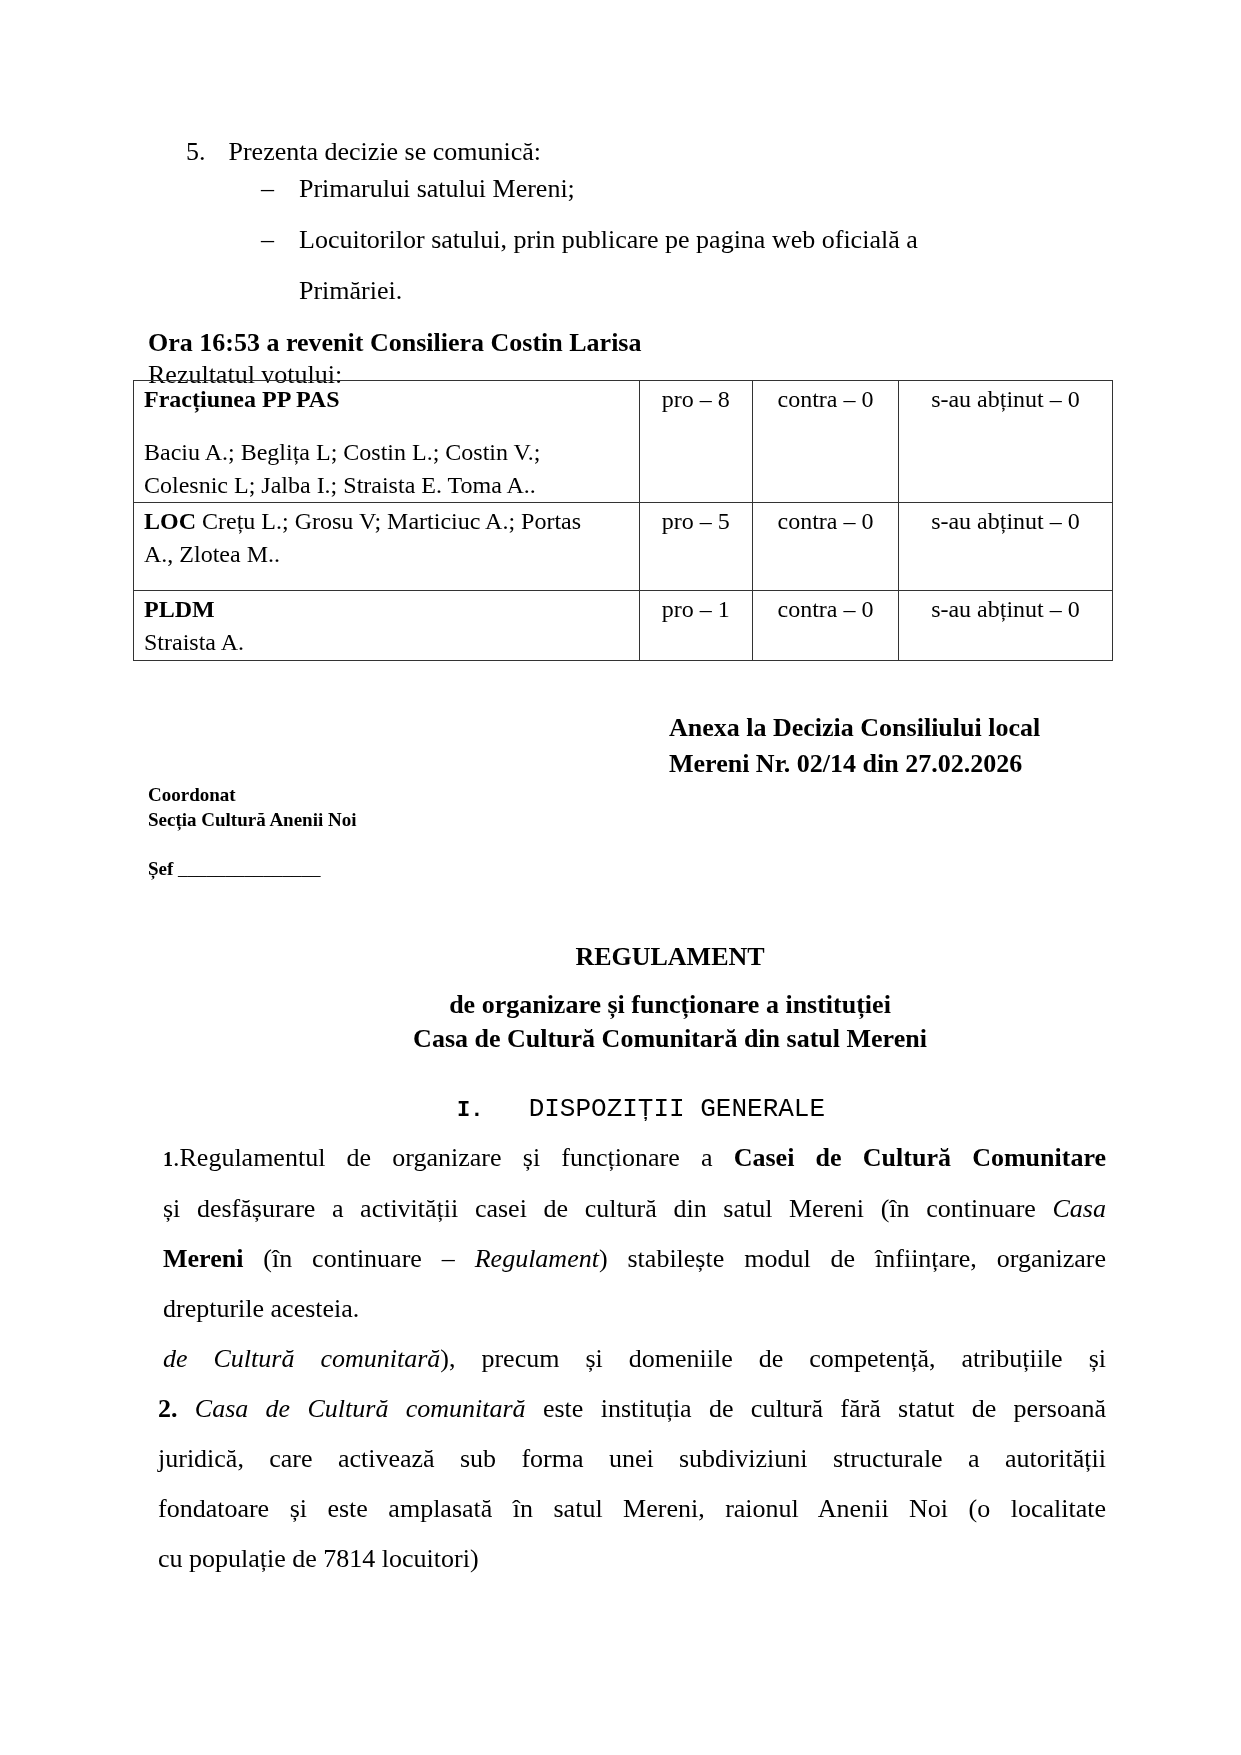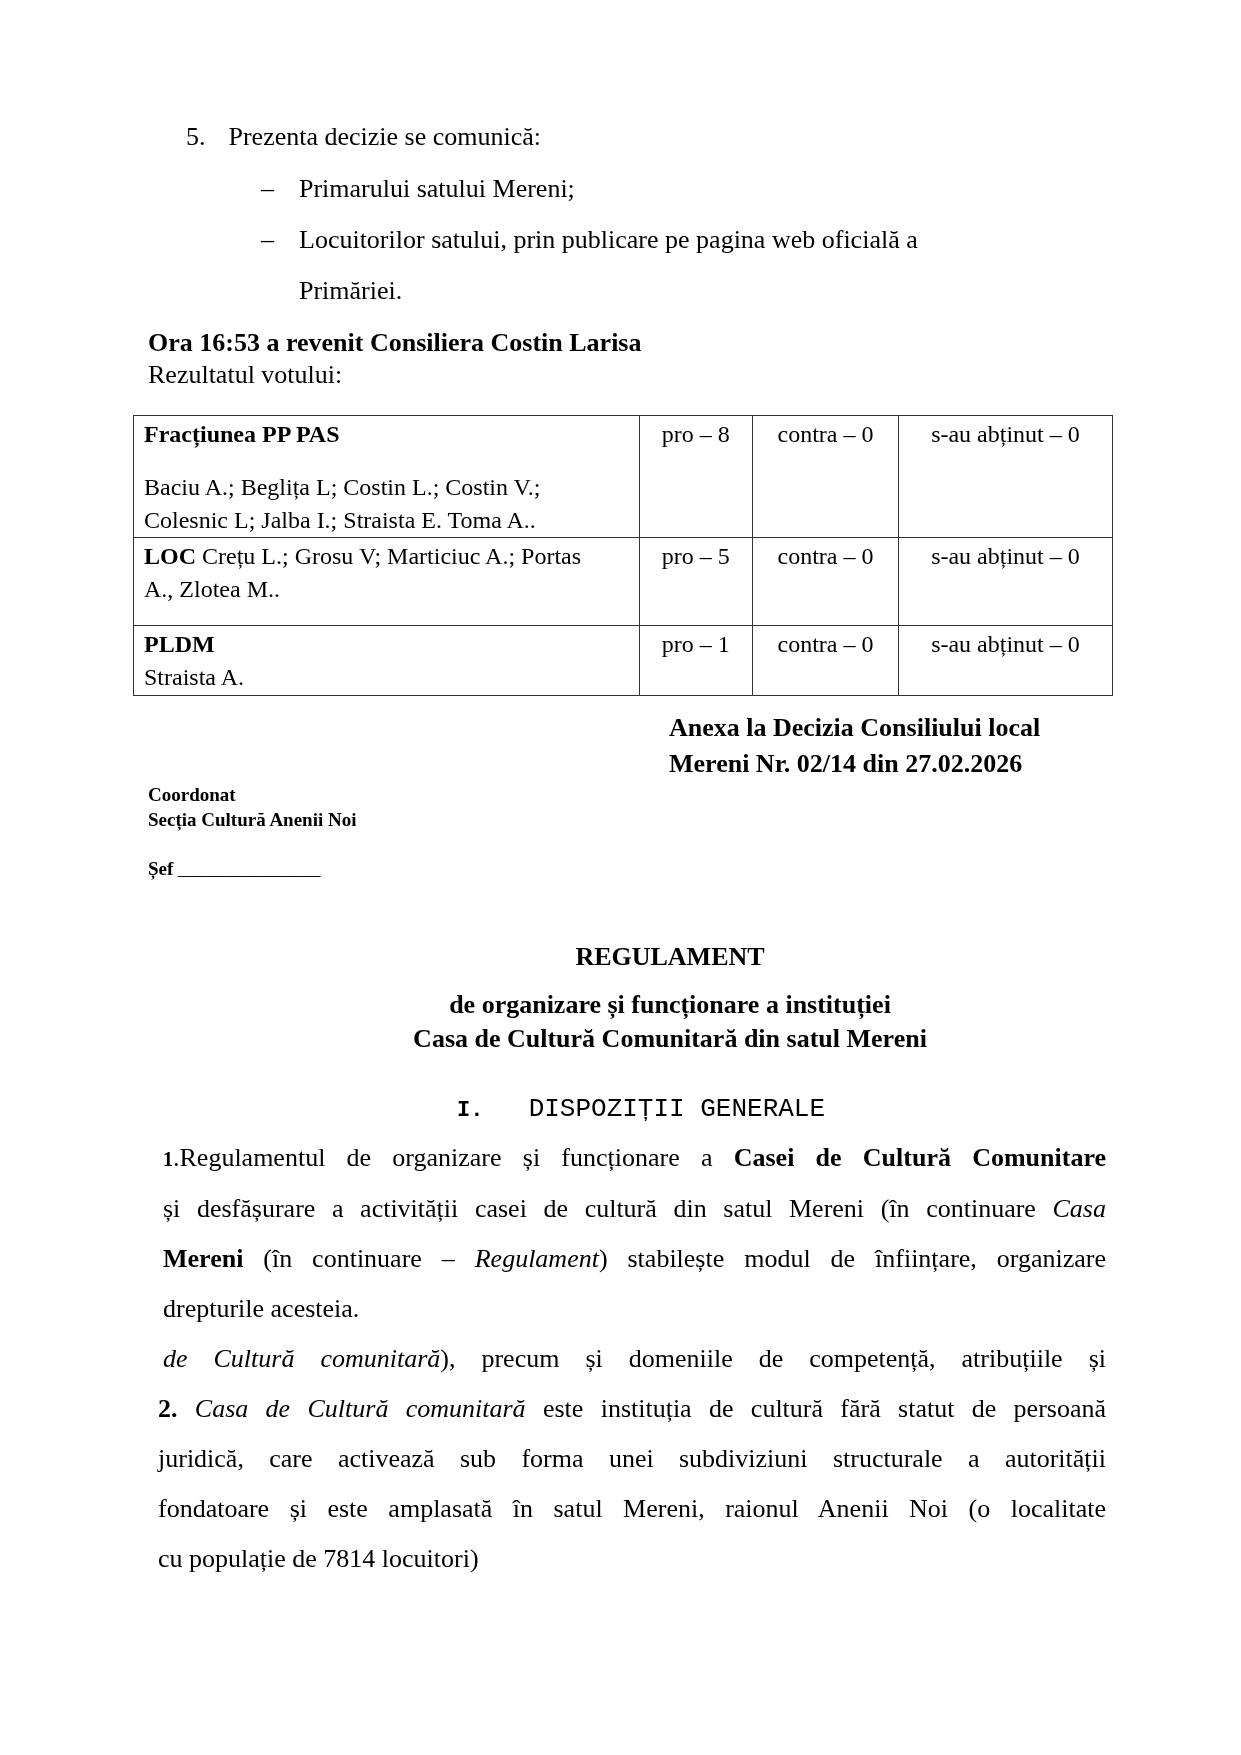--- a/index.html
+++ b/index.html
@@ -4,36 +4,36 @@
 <style>
   html, body { margin: 0; padding: 0; background: #ffffff; }
   body { width: 1241px; height: 1755px; position: relative; overflow: hidden;
          font-family: "Liberation Serif", "DejaVu Serif", serif; color: #000; }
   .abs { position: absolute; white-space: nowrap; }
   .t26 { font-size: 26px; line-height: 30px; }
   .b { font-weight: bold; }
   .i { font-style: italic; }
 
   
-  #vote-table { position: absolute; left: 133px; top: 415px; width: 980px; border-collapse: collapse;
+  #vote-table { position: absolute; left: 133px; top: 380px; width: 980px; border-collapse: collapse;
                 font-size: 24px; line-height: 33px; }
   #vote-table td { border: 1.5px solid #333; vertical-align: top; padding: 2px 10px 0 10px; }
   #vote-table td.num { text-align: center; }
   .c1 { width: 482px; } .c2 { width: 92px; } .c3 { width: 124px; } .c4 { width: 192px; margin-left: 48px; }
 
   .small-bold { font-size: 19px; font-weight: bold; line-height: 25px; }
   .para { position: absolute; left: 163px; width: 943px; font-size: 26px; line-height: 50px; text-align: justify; }
   .para .line { display: block; text-align: justify; text-align-last: justify; white-space: nowrap; }
   .para .line.last { text-align-last: left; }
   .n-small { font-size: 20px; font-weight: bold; }
 </style>
 </head>
 <body>
 
-<div class="abs t26" style="left:186px; top:122px;">
+<div class="abs t26" style="left:186px; top:137px;">
   <span>5.</span>
   <span style="display:inline-block; width:10px;"></span>
   <span>Prezenta decizie se comunică:</span>
 </div>
 <div class="abs t26" style="left:261px; top:174px;">
   <span>–</span>
 </div>
 <div class="abs t26" style="left:299px; top:174px;">Primarului satului Mereni;</div>
 <div class="abs t26" style="left:261px; top:225px;">
   <span>–</span>

